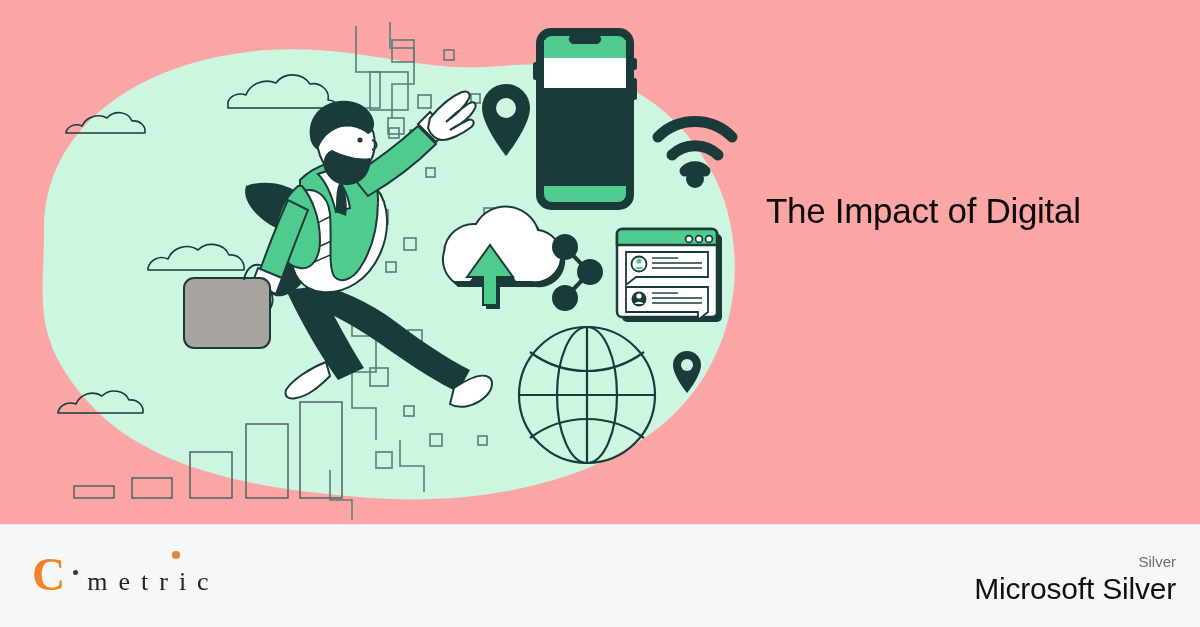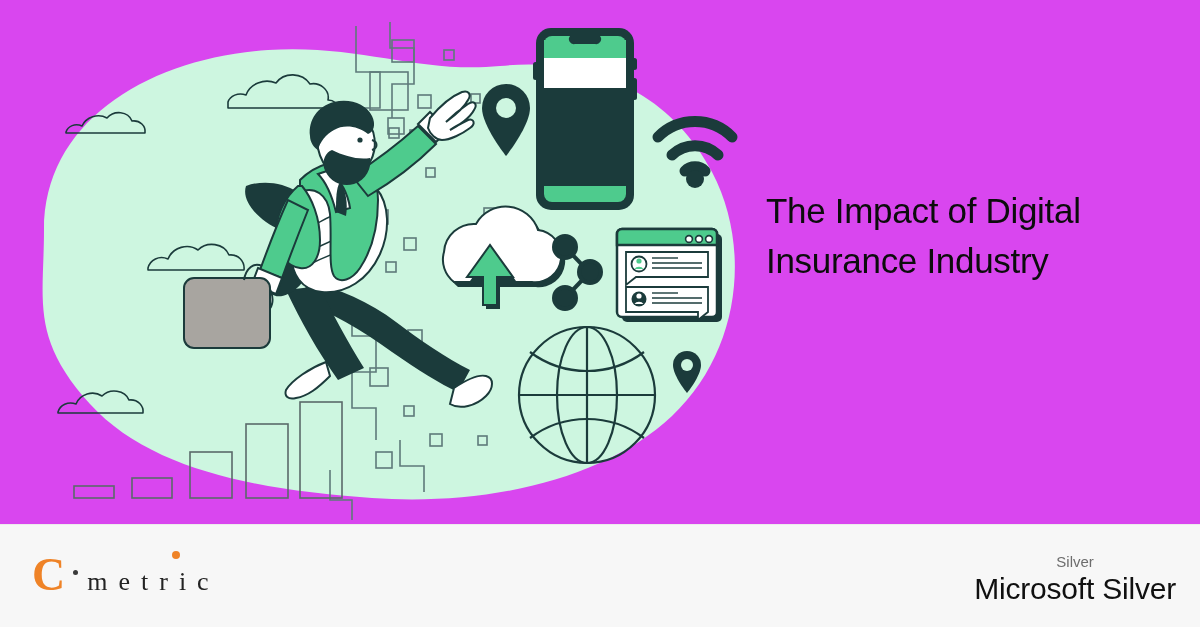--- a/index.html
+++ b/index.html
@@ -20,21 +20,21 @@
     background: #ffffff;
     overflow: hidden;
   }
 
   
   #hero {
     position: absolute;
     left: 0; top: 0;
     width: 1200px;
     height: 524px;
-    background: #d946ef;
+    background: #fca5a5;
     overflow: hidden;
   }
 
   #illustration {
     position: absolute;
     left: 0; top: 0;
     width: 760px;
     height: 524px;
   }
 
@@ -105,21 +105,21 @@
     width: 8px;
     height: 8px;
     border-radius: 50%;
     background: #ef8327;
   }
 
   #ms-partner {
     position: absolute;
     right: 24px;
     top: 28px;
-    text-align: center;
+    text-align: right;
   }
   #ms-silver {
     font-family: "Liberation Sans", sans-serif;
     font-size: 15px;
     line-height: 18px;
     color: #6d6d6d;
     font-weight: 400;
   }
   #ms-name {
     font-family: "Liberation Sans", sans-serif;
@@ -351,21 +351,20 @@
           <path d="M 372 140 C 378 142 378 148 372 150" fill="none" stroke="#1b3b3b" stroke-width="2"></path>
 
           <path d="M 340 182 C 346 190 348 204 346 216 L 336 212 C 336 200 336 188 340 182 Z" fill="#1b3b3b"></path>
         </g>
 
       </svg>
     </div>
 
     <div id="headline">
       <div class="headline-line">The Impact of Digital</div>
-      <div class="headline-line">Insurance Industry</div>
     </div>
 
   </div>
 
   <div id="footer">
 
     <div id="brand-logo">
       <span class="logo-c">C</span>
       <span class="logo-dot"></span>
       <span class="logo-word">

